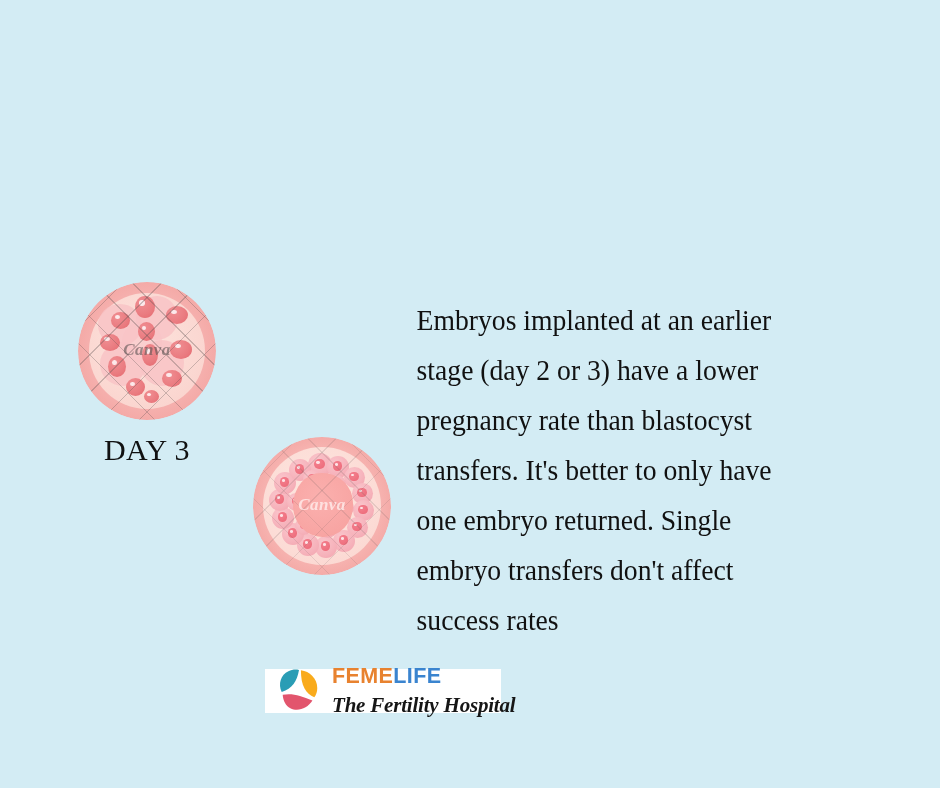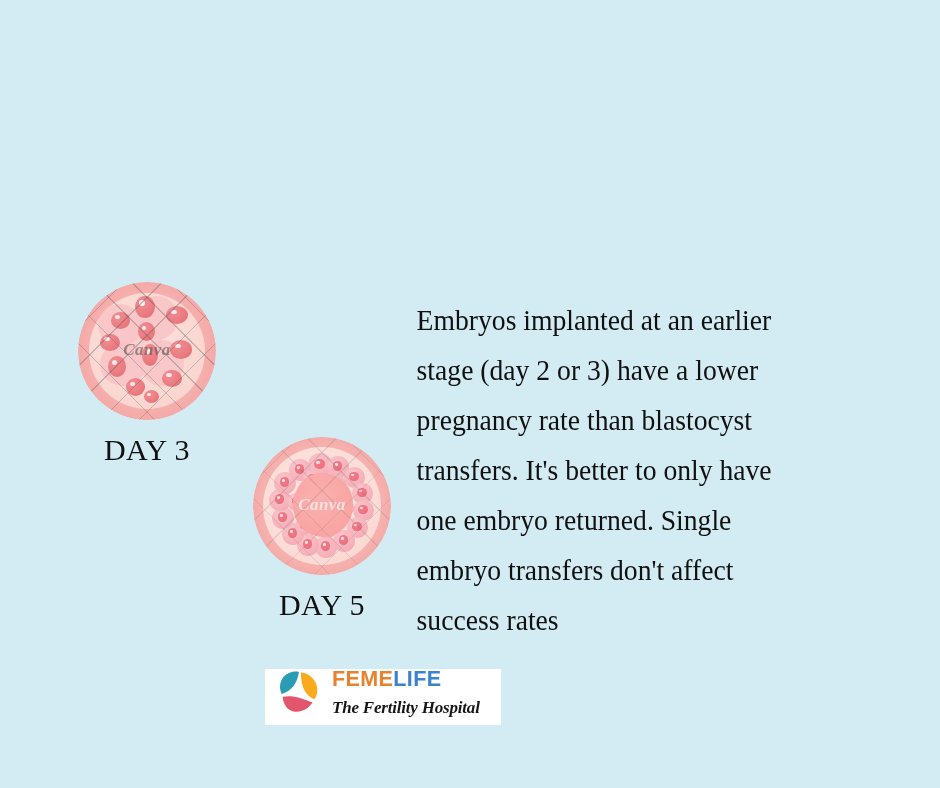--- a/index.html
+++ b/index.html
@@ -207,24 +207,24 @@
   }
   .day-label.d3 { left: 78px; top: 433px; width: 138px; }
   .day-label.d5 { left: 253px; top: 588px; width: 138px; }
 
   
   .logo-box {
     position: absolute;
     left: 265px;
     top: 669px;
     width: 236px;
-    height: 56px;
+    height: 44px;
     background: #ffffff;
     display: flex;
-    align-items: flex-start;
+    align-items: center;
     padding: 0 8px;
     box-sizing: border-box;
   }
   .logo-mark {
     width: 48px;
     height: 48px;
     flex: 0 0 48px;
     margin-left: 2px;
   }
   .logo-text {
@@ -240,21 +240,21 @@
     font-size: 21.5px;
     letter-spacing: 0.4px;
     white-space: nowrap;
   }
   .logo-word .feme { color: #e8822f; }
   .logo-word .life { color: #3a84cf; }
   .logo-tag {
     font-family: "Liberation Serif", "DejaVu Serif", serif;
     font-style: italic;
     font-weight: 700;
-    font-size: 17px;
+    font-size: 21px;
     color: #161616;
     margin-top: 8px;
     white-space: nowrap;
     letter-spacing: -0.2px;
   }
 </style>
 </head>
 <body>
 
 <div id="poster">
@@ -365,21 +365,20 @@
       <div class="cell5" style="left:34px;top:56px;width:18px;height:18px;">
           <i></i>
         </div>
 
       <div class="cavity5"></div>
 
       <div class="wm-grid soft"></div>
       <div class="wm-text light">Canva</div>
     </div>
   </div>
-  <div class="day-label d5">DAY 5</div>
 
   <div class="logo-box">
     <svg class="logo-mark" viewBox="0 0 100 100">
       <path d="M50 6 C46 30 36 44 14 52 C6 36 12 16 28 9 C35 5 43 4 50 6 Z" fill="#2a9db5"></path>
       <path d="M54 7 C72 9 88 24 88 44 C88 52 86 58 82 63 C64 56 54 40 54 7 Z" fill="#f9ab1c"></path>
       <path d="M16 58 C36 54 54 60 78 70 C68 86 48 94 32 86 C22 81 17 70 16 58 Z" fill="#e2556d"></path>
     </svg>
     <div class="logo-text">
       <div class="logo-word"><span class="feme">FEME</span><span class="life">LIFE</span></div>
       <div class="logo-tag">The Fertility Hospital</div>

